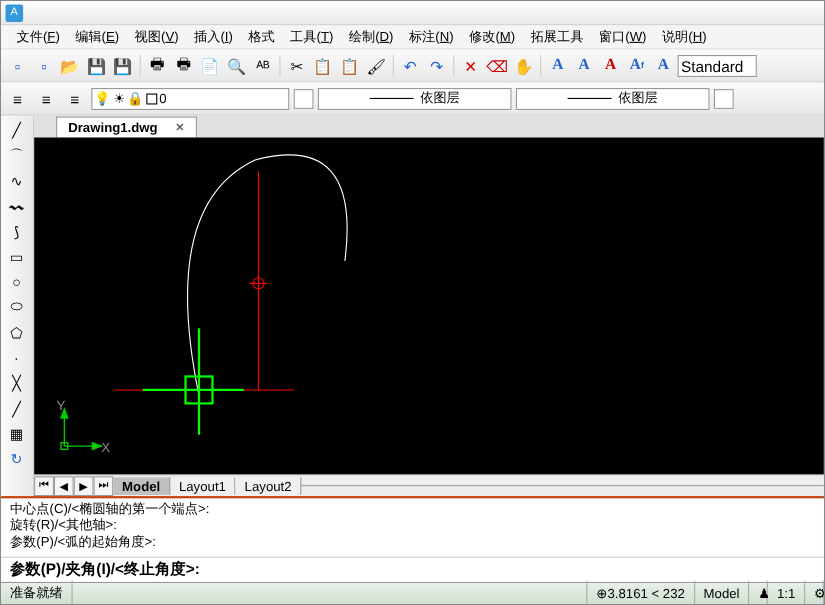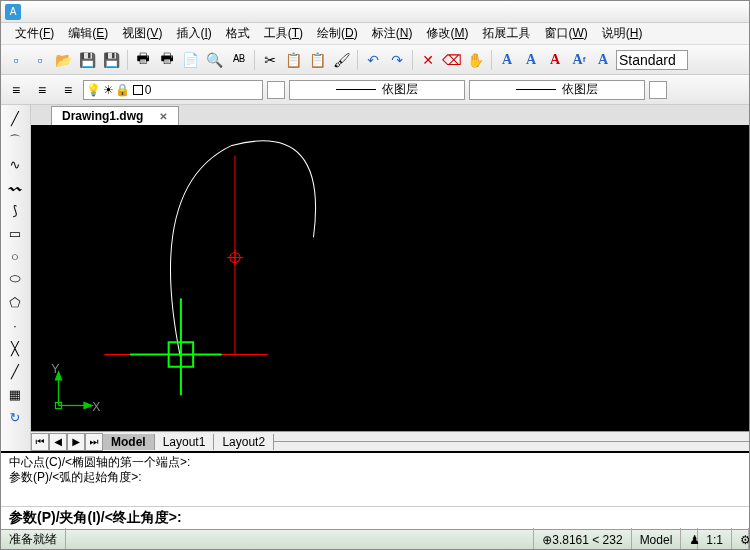--- a/index.html
+++ b/index.html
@@ -25,21 +25,21 @@
 .tab-strip{height:20px;background:#e0e0e0;display:flex;align-items:flex-end;padding-left:20px}
 .file-tab{background:#fff;padding:2px 10px;border:1px solid #999;border-bottom:none;font-weight:bold;font-size:11px;display:flex;align-items:center;gap:16px}
 .file-tab .close{font-size:10px;color:#666;cursor:pointer}
 .canvas{flex:1;background:#000;position:relative;overflow:hidden}
 .canvas svg{width:100%;height:100%}
 .model-tabs{height:20px;background:#eee;display:flex;align-items:center;border-top:1px solid #999;font-size:11px}
 .mt-nav{display:flex}
 .mt-nav span{width:18px;height:18px;display:flex;align-items:center;justify-content:center;border:1px solid #999;background:#f5f5f5;cursor:pointer;font-size:10px}
 .mt-tab{padding:1px 8px;border-right:1px solid #999;background:#f0f0f0;cursor:pointer}
 .mt-tab.active{background:#c0c0c0;font-weight:bold}
-.command-area{height:78px;background:#fff;border-top:2px solid #000000;display:flex;flex-direction:column;font-family:SimSun,monospace;font-size:13px}
+.command-area{height:78px;background:#fff;border-top:2px solid #c2410c;display:flex;flex-direction:column;font-family:SimSun,monospace;font-size:13px}
 .cmd-history{flex:1;padding:2px 8px;overflow:hidden}
 .cmd-history div{line-height:15px}
 .cmd-input{border-top:1px solid #ccc;padding:2px 8px;font-weight:bold;font-size:14px}
 .statusbar{height:20px;background:linear-gradient(#e8f0e8,#d0e0d0);display:flex;align-items:center;border-top:1px solid #999;font-size:11px}
 .sb-section{padding:12px 8px;border-right:1px solid #aaa;height:100%;display:flex;align-items:center}
 .sb-flex{flex:1}
 .sb-icon{width:16px;text-align:center}
 .font-A{font-family:serif;font-weight:bold}
 .blue{color:#2266cc}
 .red{color:#cc0000}
@@ -183,20 +183,21 @@
           <div class="mt-tab">Layout2</div>
         </div>
       <span style="flex:1;border-bottom:1px solid #999"></span>
     </div>
   </div>
 </div>
 
 <div class="command-area">
   <div class="cmd-history" id="cmd-history">
       <div>中心点(C)/&lt;椭圆轴的第一个端点&gt;:</div>
+      <div>旋转(R)/&lt;其他轴&gt;:</div>
       <div>参数(P)/&lt;弧的起始角度&gt;:</div>
     </div>
   <div class="cmd-input">参数(P)/夹角(I)/&lt;终止角度&gt;:</div>
 </div>
 
 <div class="statusbar">
   <div class="sb-section">准备就绪</div>
   <div class="sb-section sb-flex"></div>
   <div class="sb-section">⊕ <span>3.8161 &lt; 232</span></div>
   <div class="sb-section">Model</div>

